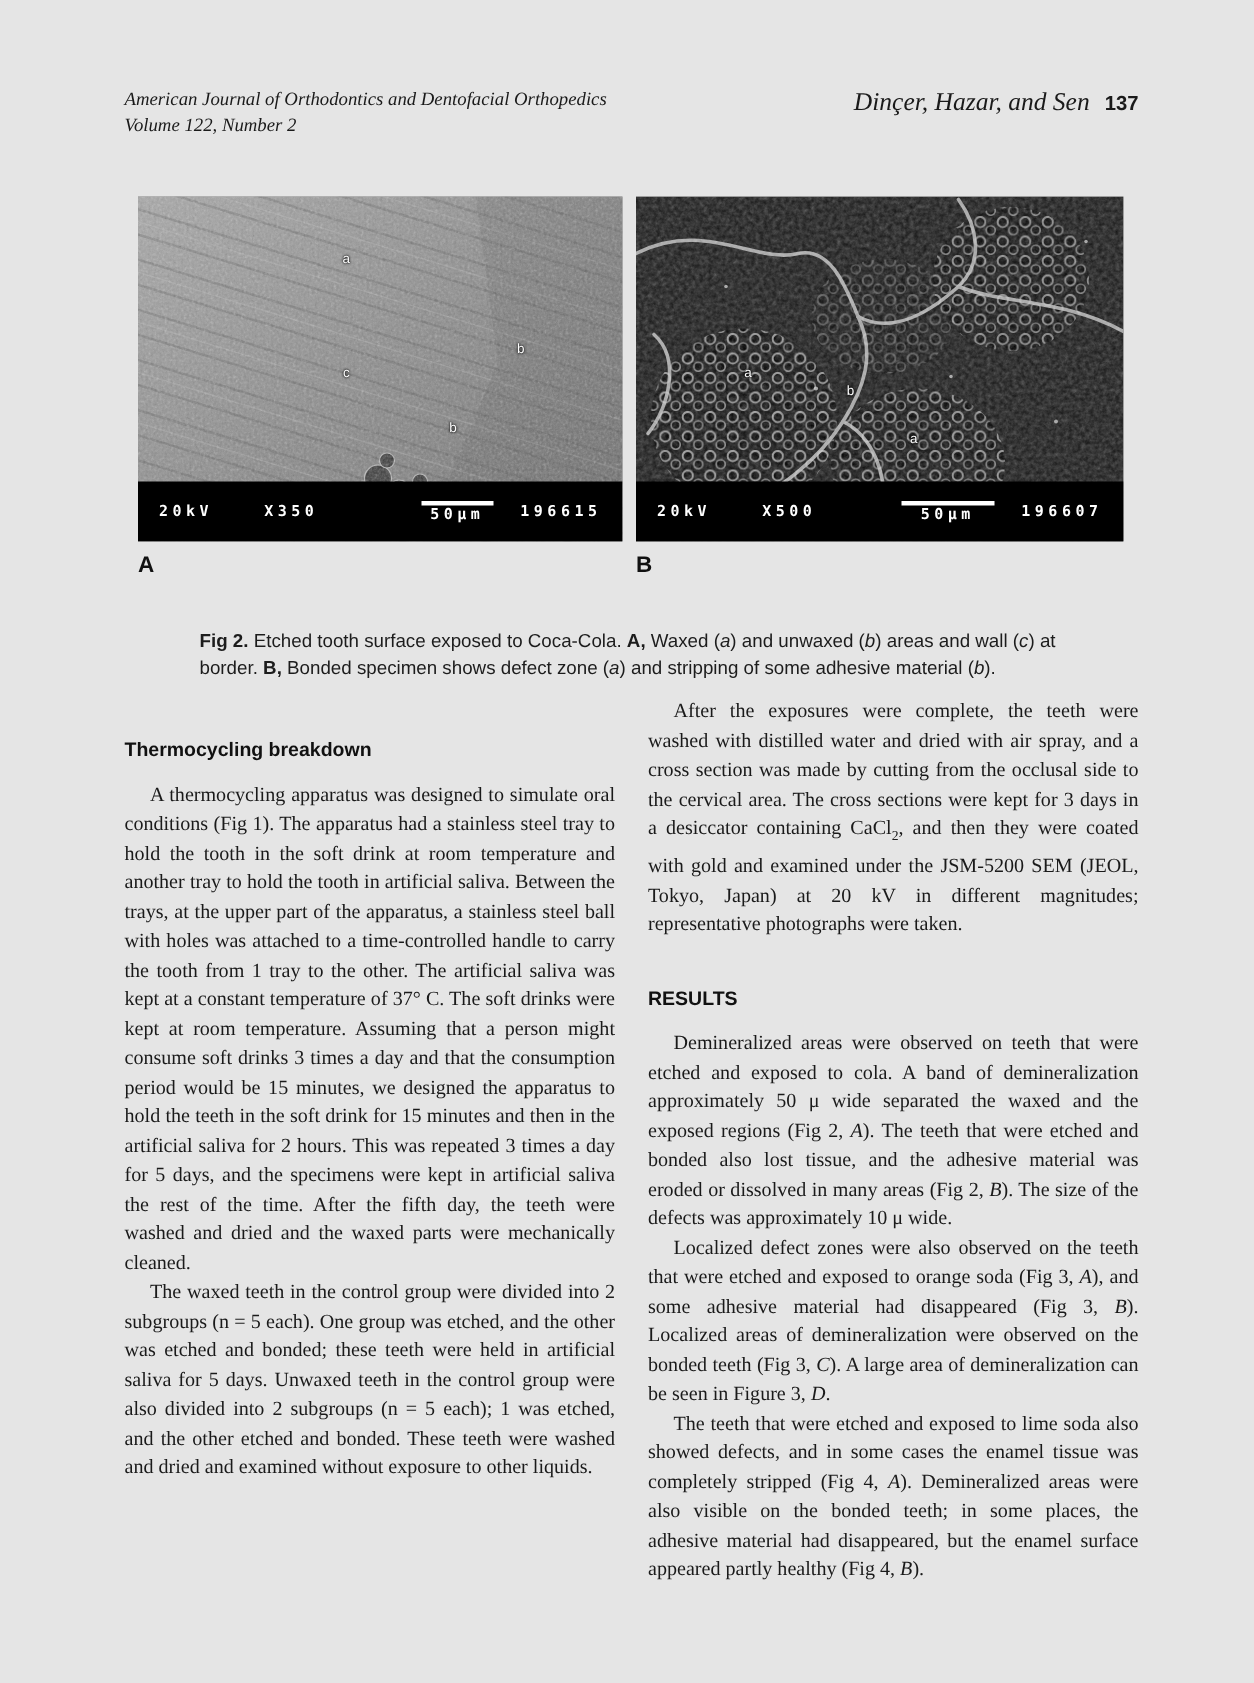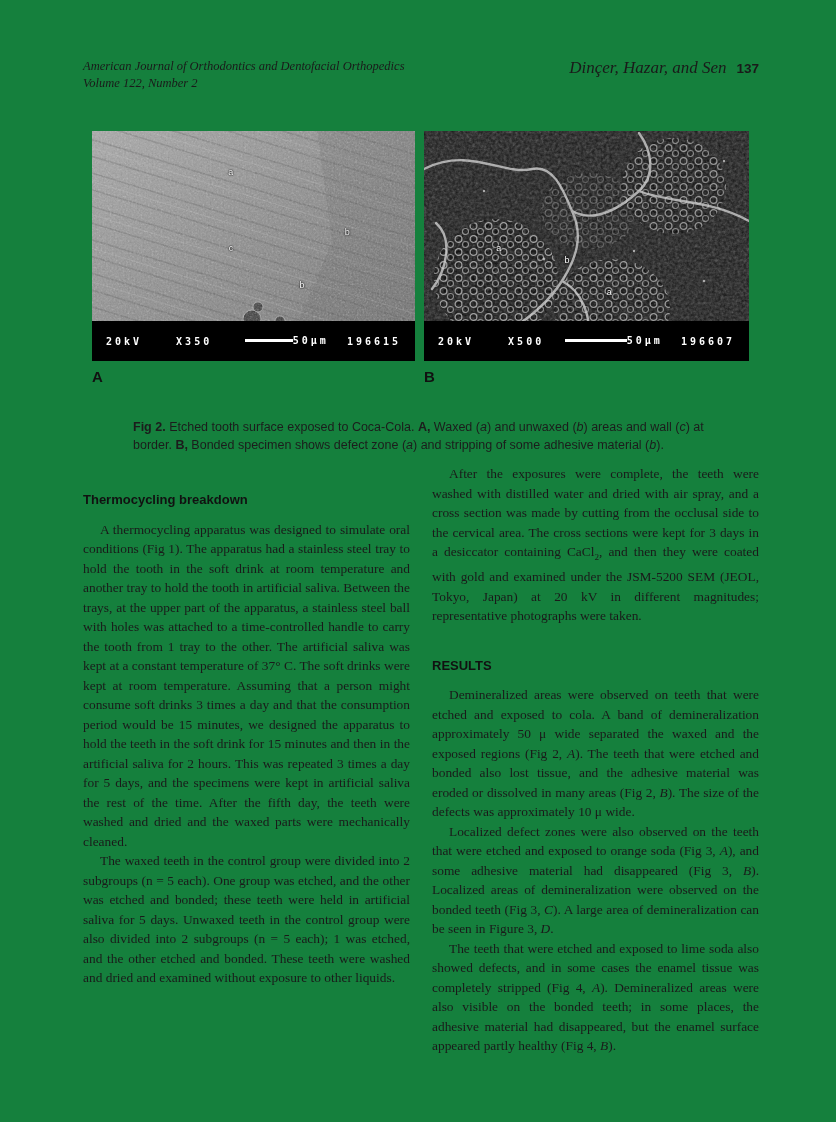--- a/index.html
+++ b/index.html
@@ -1,21 +1,21 @@
 <!DOCTYPE html>
 <html><head>
 <meta charset="utf-8">
 <style>
   * { box-sizing: border-box; margin: 0; padding: 0; }
   html, body { background: #ffffff; }
   .page {
     position: relative;
     width: 836px;
     height: 1122px;
-    background: #15803d;
+    background: #e5e5e5;
     font-family: "Liberation Serif", serif;
     color: #1a1a1a;
     overflow: hidden;
   }
 
   
   .header {
     position: absolute;
     left: 83px; top: 58px; width: 676px;
     display: flex; justify-content: space-between; align-items: flex-start;
@@ -52,21 +52,21 @@
     background: #000000;
     display: flex; align-items: center;
     padding: 0 14px;
     font-family: "DejaVu Sans Mono", monospace;
     font-weight: bold; font-size: 10px; letter-spacing: 3px;
     color: #ffffff; white-space: nowrap;
   }
   .sem-mag { margin-left: 34px; }
   .scalewrap {
     margin-left: auto;
-    display: inline-flex; flex-direction: row; align-items: center;
+    display: inline-flex; flex-direction: column; align-items: center;
     line-height: 1;
     text-align: right;
   }
   .scaleline { width: 48px; height: 3px; background: #ffffff; margin-bottom: 2px; }
   .panel-b .scaleline { width: 62px; }
   .sem-id { margin-left: 18px; }
   .figure-label {
     margin-top: 7px;
     font-family: "Liberation Sans", sans-serif;
     font-weight: bold; font-size: 15px; color: #111;

